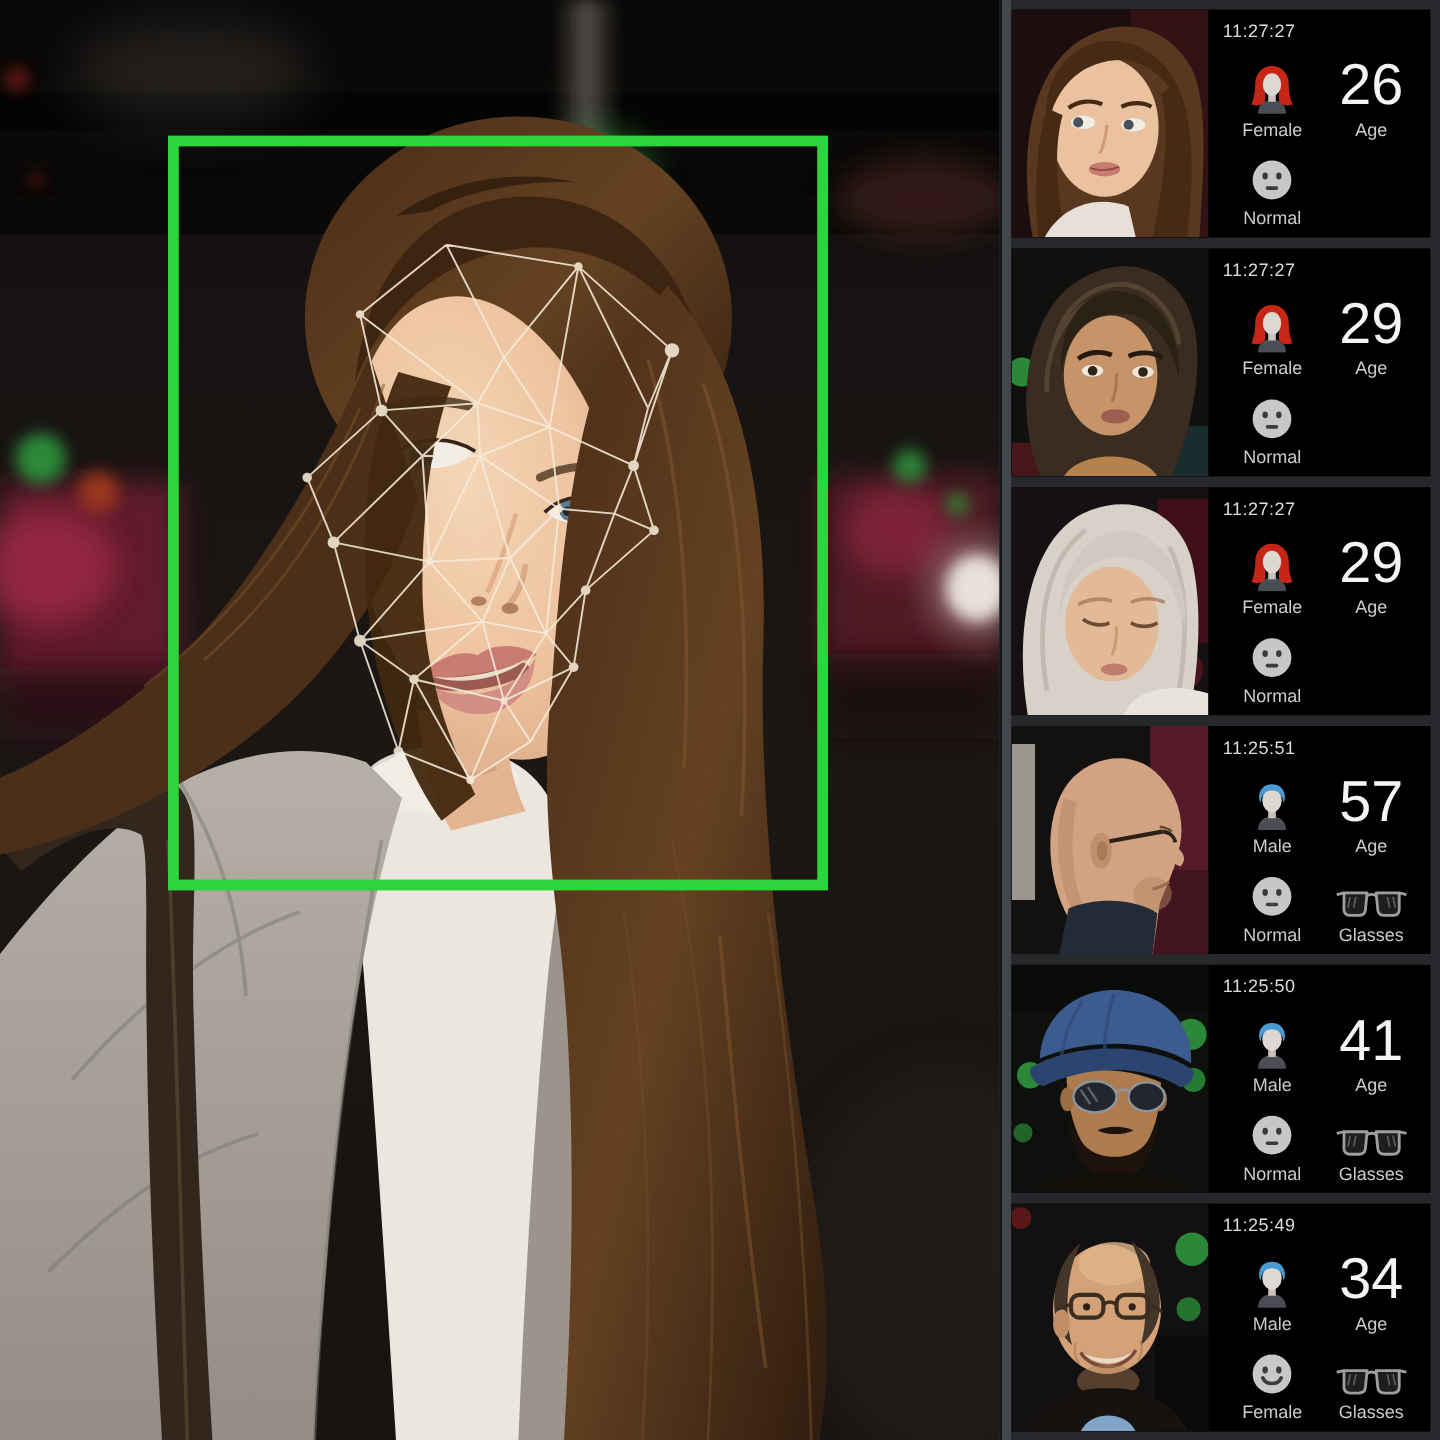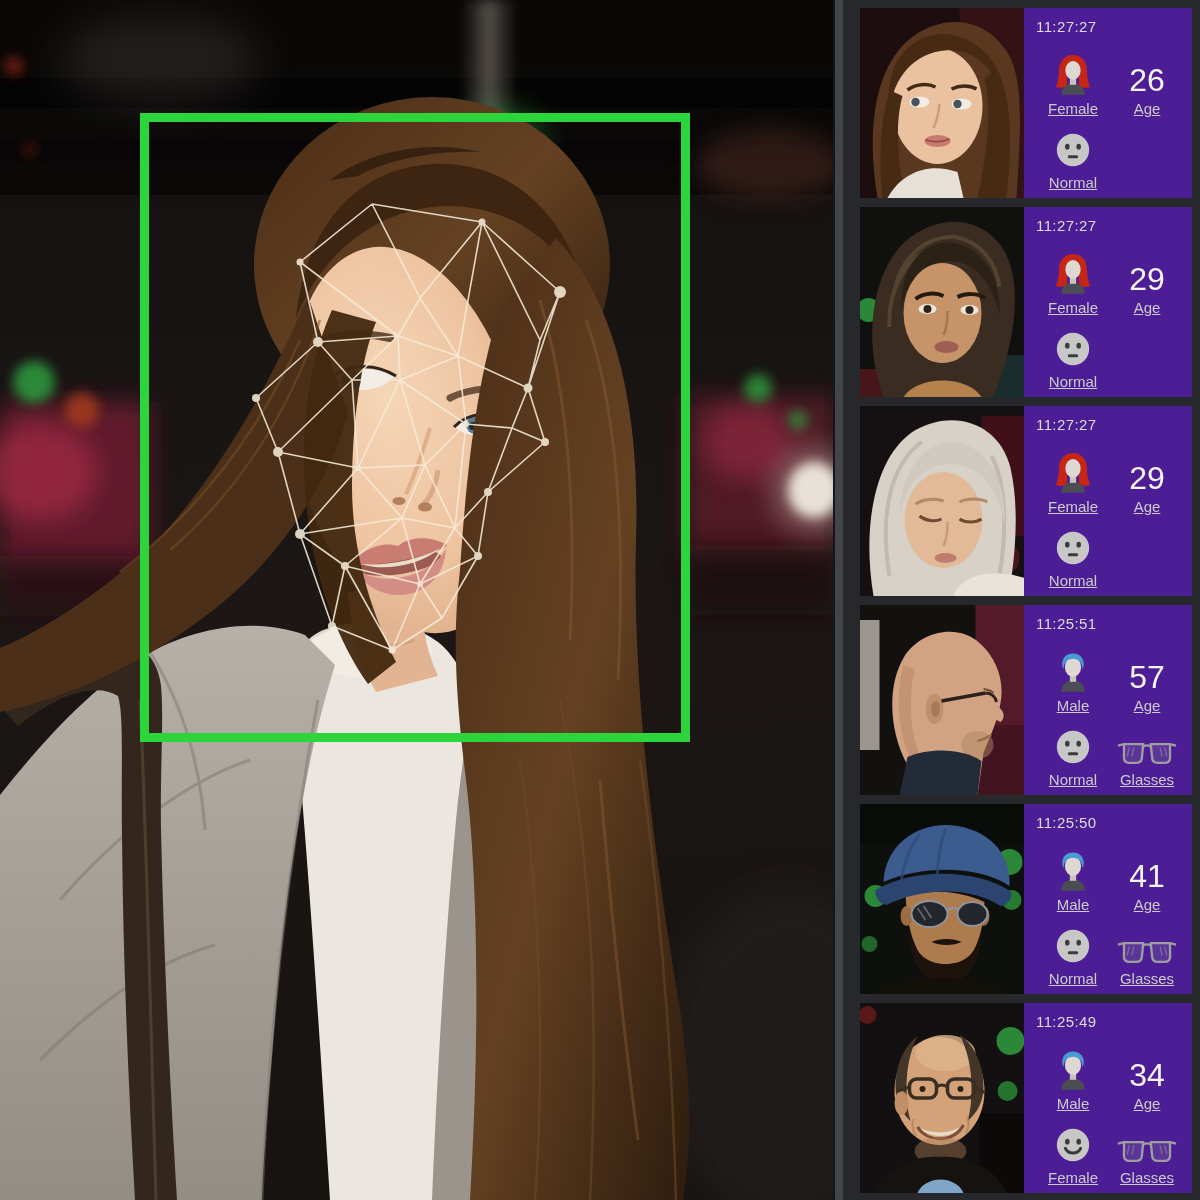--- a/index.html
+++ b/index.html
@@ -11,31 +11,31 @@
   .main-view svg{display:block;}
 
   
   .divider{position:absolute;left:833px;top:0;width:10px;height:1200px;
            background:#42454a;border-left:2px solid #151619;box-sizing:border-box;}
 
   
   .panel{position:absolute;left:843px;top:0;width:357px;height:1200px;
          background:#26282c;box-sizing:border-box;padding:8px 8px 0 0;
          display:flex;flex-direction:column;gap:9px;}
-  .card{height:190px;flex:none;background:#4c1d95;display:flex;overflow:hidden;margin-left:17px;}
+  .card{height:190px;flex:none;background:#000000;display:flex;overflow:hidden;}
   .thumb{width:164px;height:190px;flex:none;overflow:hidden;background:#18161a;}
   .thumb svg{display:block;width:100%;height:100%;}
   .info{flex:1;padding:10px 8px 6px 12px;box-sizing:border-box;}
   .time{font-size:15px;color:#dcdcdc;letter-spacing:.4px;}
   .grid{margin-top:2px;display:grid;grid-template-columns:1fr 1fr;
         grid-template-rows:82px 74px;align-items:end;}
   .cell{display:flex;flex-direction:column;align-items:center;gap:5px;padding-bottom:2px;}
   .cell.hidden{visibility:hidden;}
-  .lbl{font-size:15px;color:#cbcbcb;text-decoration:underline;}
-  .age-num{font-size:32px;line-height:0.95;color:#f4f4f4;}
+  .lbl{font-size:15px;color:#cbcbcb;}
+  .age-num{font-size:48px;line-height:0.95;color:#f4f4f4;}
   .icon{display:flex;align-items:center;justify-content:center;}
   .icon svg{display:block;}
 </style>
 </head>
 <body>
 
 <div class="stage">
 
   <div class="main-view">
     <svg viewBox="0 0 835 1200" width="835" height="1200">

